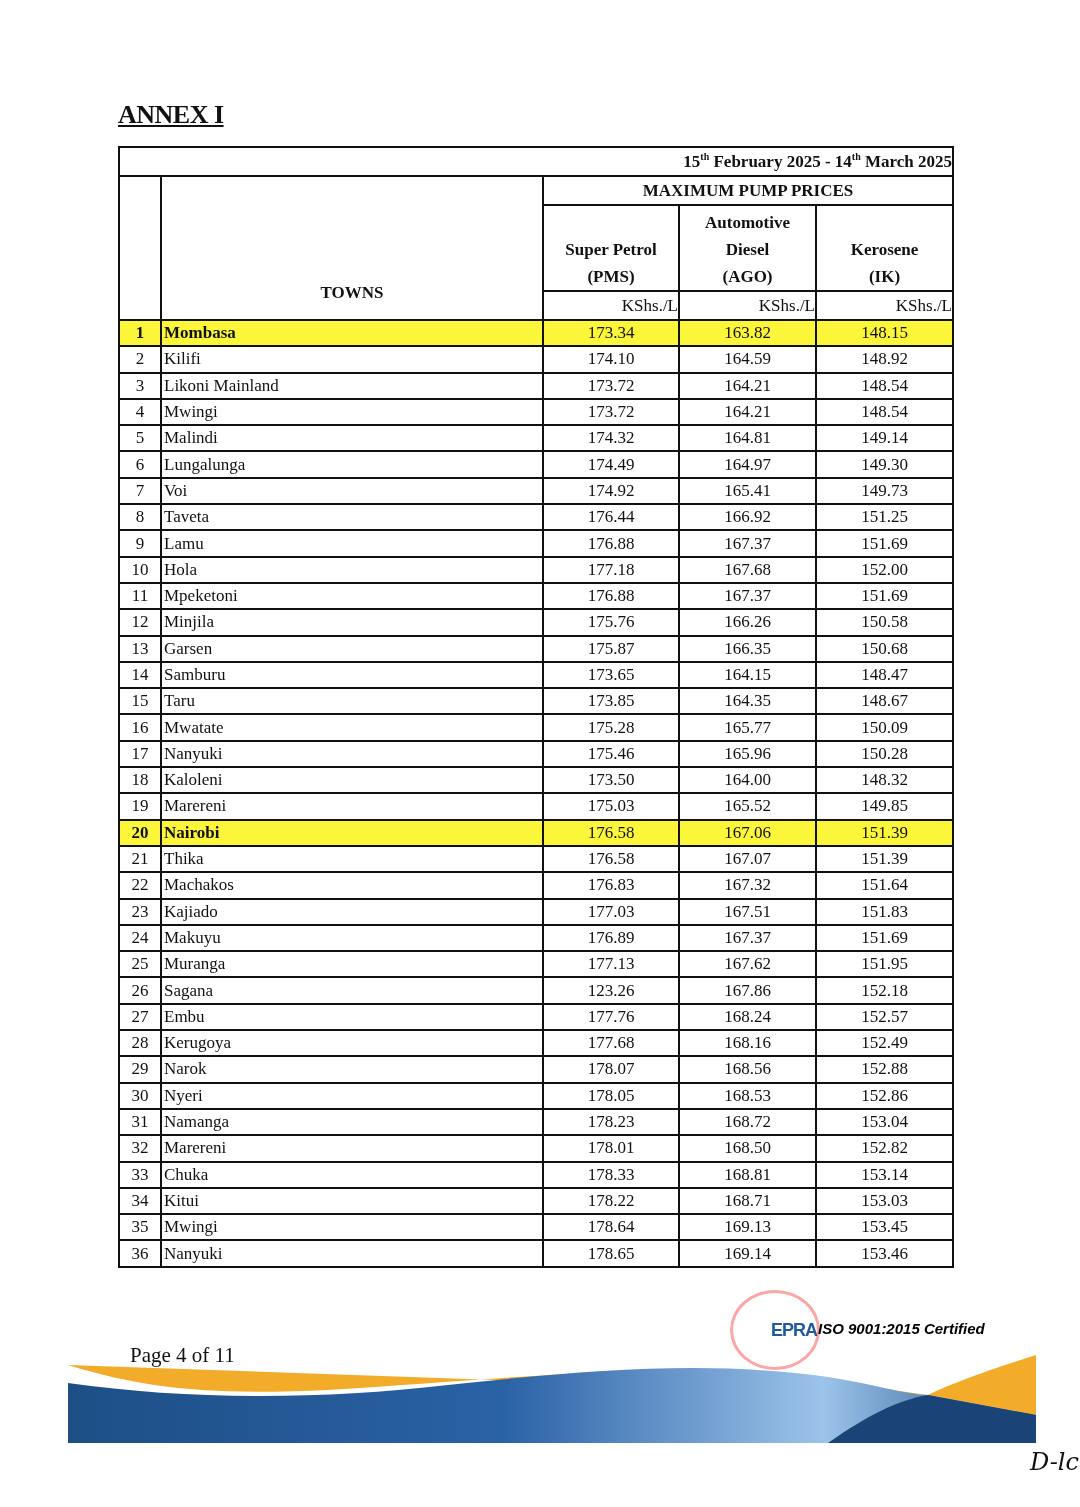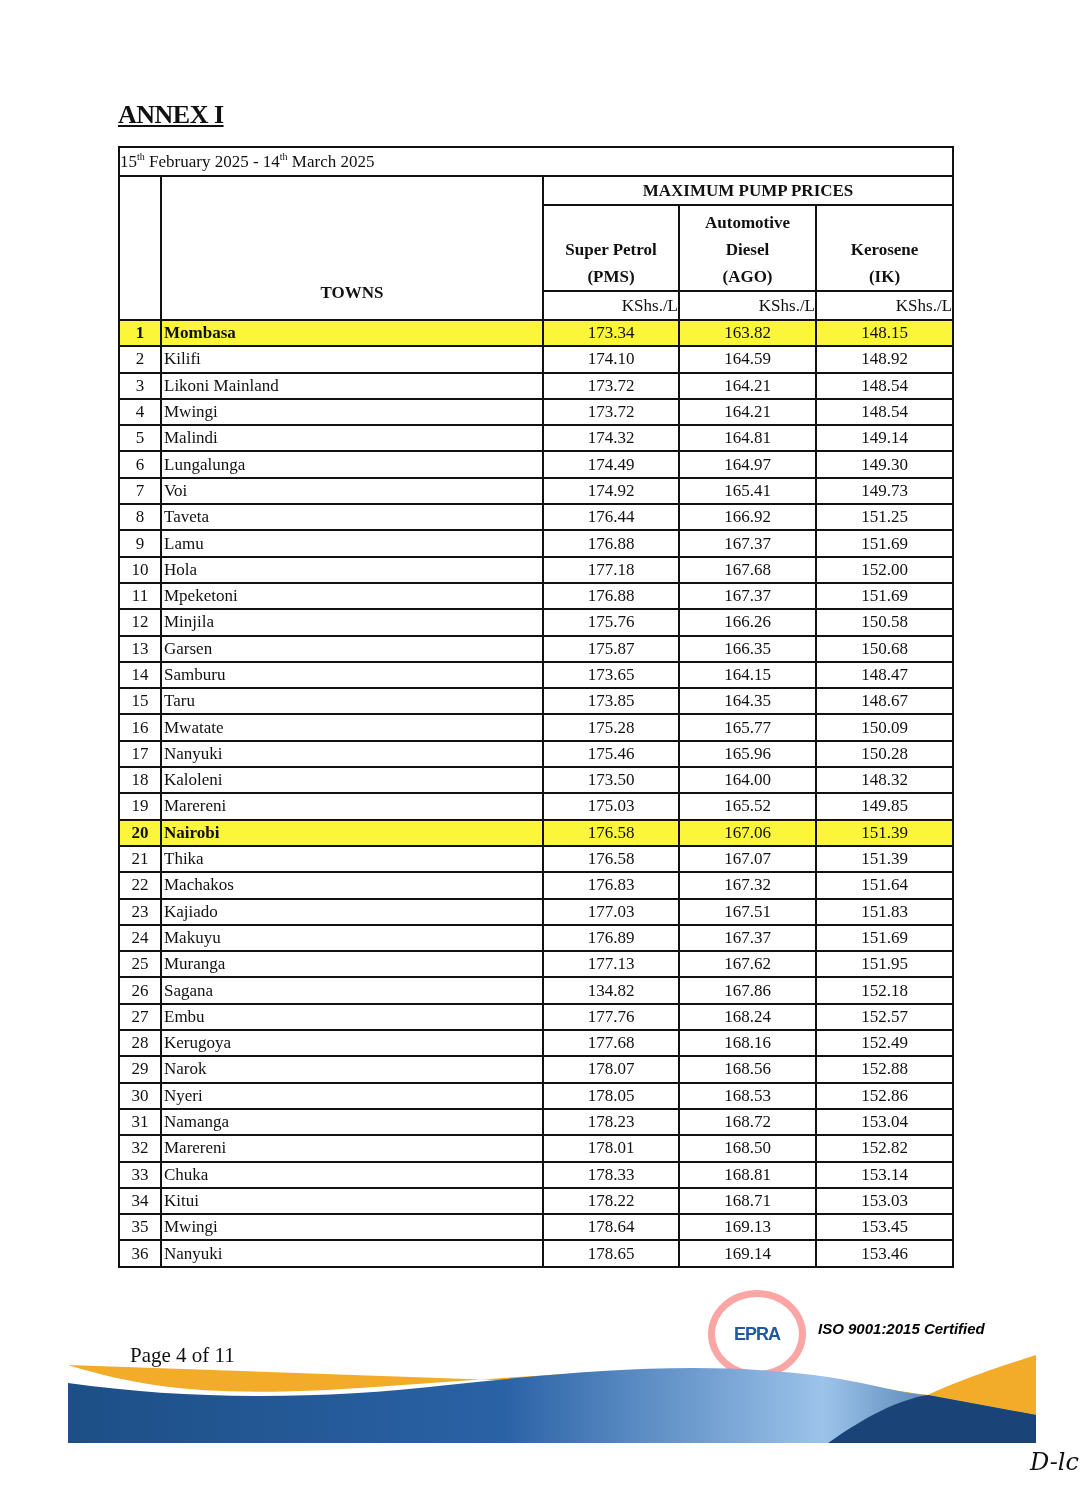--- a/index.html
+++ b/index.html
@@ -1,33 +1,33 @@
 <!DOCTYPE html>
 <html><head>
 <meta charset="utf-8">
 <style>
   html, body { margin:0; padding:0; background:#ffffff; }
   body { width:1080px; height:1507px; position:relative; overflow:hidden; font-family:"Liberation Serif", "DejaVu Serif", serif; color:#111; }
   .annex-title { position:absolute; left:118px; top:100px; font-size:26px; font-weight:bold; text-decoration:underline; letter-spacing:-0.5px; }
   table.prices { position:absolute; left:118px; top:146px; width:834px; border-collapse:collapse; table-layout:fixed; }
   table.prices td, table.prices th { border:2px solid #111; padding:0; font-size:17px; }
-  .period-row th { height:27px; text-align:left; font-weight:normal; font-size:17px; }
+  .period-row th { height:27px; text-align:right; font-weight:bold; font-size:17px; }
   .period-row sup { font-size:10px; }
   .mpp th { height:27px; font-weight:bold; text-align:center;border-radius:11px; }
   .col-head th { font-weight:bold; text-align:center; vertical-align:bottom; line-height:27px; height:84px; }
   .unit-row th { height:27px; font-weight:normal; text-align:right; }
   th.towns { text-align:center; vertical-align:bottom; font-weight:bold; padding-bottom:16px !important;margin-top:32px; }
   td.num { text-align:center; width:40px; font-size:16px; padding-top:4px; }
   td.town { text-align:left; padding-left:2px !important; font-size:17px; padding-top:4px; }
   td.val { text-align:center; font-size:16px; }
   tr.data td { height:24.3px; }
   tr.hl td { background:#fbf63a; }
   tr.hl td.town, tr.hl td.num { font-weight:bold; }
   .footer-page { position:absolute; left:130px; top:1343px; font-size:21px; }
-  .logo { position:absolute; left:708px; top:1290px; width:84px; height:74px; border:7px solid #fca5a5; border-radius:50%; display:flex; align-items:center; justify-content:center; }
+  .logo { position:absolute; left:730px; top:1290px; width:84px; height:74px; border:3px solid #fca5a5; border-radius:50%; display:flex; align-items:center; justify-content:flex-end; }
   .logo span { font-family:"Liberation Sans", sans-serif; font-weight:bold; color:#1f5aa0; font-size:18px; letter-spacing:-1px; }
   .iso { position:absolute; left:818px; top:1320px; font-family:"Liberation Sans", sans-serif; font-style:italic; font-weight:bold; font-size:15px; color:#000000; }
   .wave { position:absolute; left:68px; top:1355px; width:968px; height:90px; }
   .sig { position:absolute; left:1030px; top:1448px; font-family:"DejaVu Serif", serif; font-size:24px; font-style:italic; }
 </style>
 </head>
 <body>
 
 <div class="annex-title">ANNEX I</div>
 
@@ -243,21 +243,21 @@
       <tr class="data">
         <td class="num">25</td>
         <td class="town">Muranga</td>
         <td class="val">177.13</td>
         <td class="val">167.62</td>
         <td class="val">151.95</td>
       </tr>
       <tr class="data">
         <td class="num">26</td>
         <td class="town">Sagana</td>
-        <td class="val">134.82</td>
+        <td class="val">123.26</td>
         <td class="val">167.86</td>
         <td class="val">152.18</td>
       </tr>
       <tr class="data">
         <td class="num">27</td>
         <td class="town">Embu</td>
         <td class="val">177.76</td>
         <td class="val">168.24</td>
         <td class="val">152.57</td>
       </tr>

